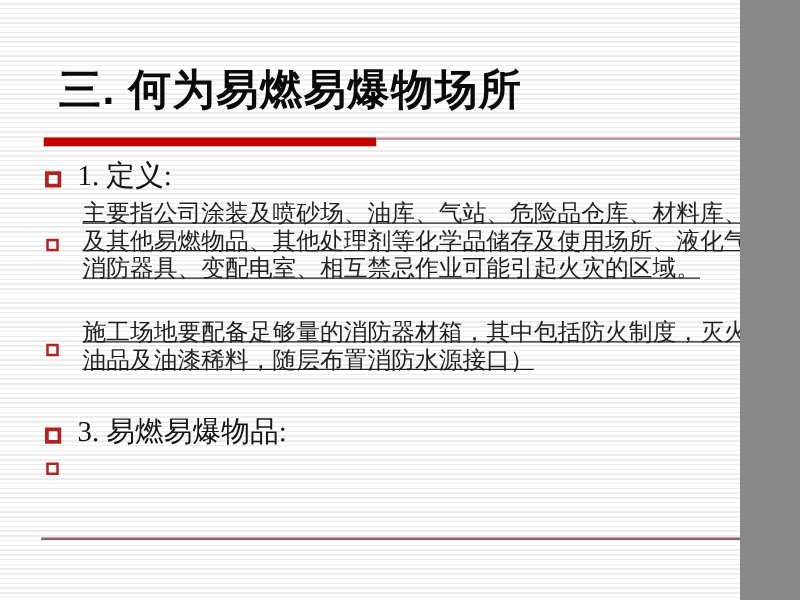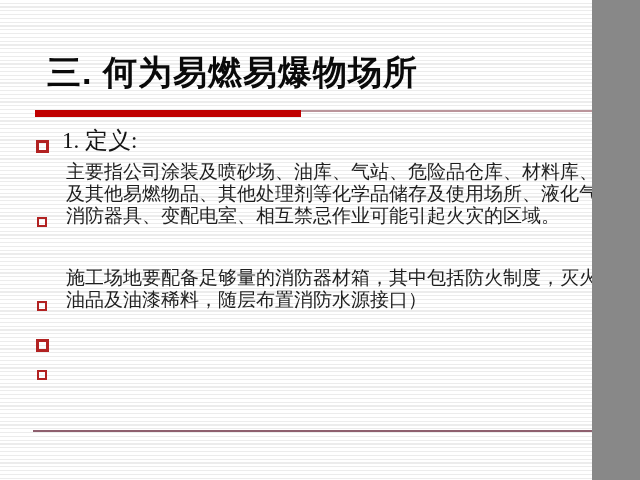--- a/index.html
+++ b/index.html
@@ -36,21 +36,21 @@
   .rule-thin {
     position: absolute;
     left: 301px; top: 110px;
     width: 299px; height: 2px;
     background: #bb959b;
   }
   .h-row, .b-row {
     position: absolute;
     left: 36px;
     display: flex;
-    align-items: flex-end;
+    align-items: center;
     white-space: nowrap;
   }
   .bullet-lg {
     flex: 0 0 auto;
     width: 13px; height: 13px;
     box-sizing: border-box;
     border: 3px solid #b22222;
     margin: 5px 13px 0 0;
     background: transparent;
   }
@@ -60,21 +60,21 @@
     box-sizing: border-box;
     border: 2px solid #b22222;
     margin: 4px 19px 0 1px;
     background: transparent;
   }
   .h-text {
     font-size: 23px;
     line-height: 24px;
     color: #141414;
   }
-  .b-text { display: block; }
+  .b-text { display: block; text-decoration: underline; }
   .b-line {
     font-size: 19px;
     line-height: 22px;
     color: #1f1f1f;
   }
   .bottom-rule {
     position: absolute;
     left: 33px; top: 430px;
     width: 564px; height: 2px;
     background: #8e5f6e;
@@ -96,30 +96,31 @@
   </div>
   <div class="b-row" style="top:161px">
     <span class="bullet-sm"></span>
     <div class="b-text">
       <div class="b-line">主要指公司涂装及喷砂场、油库、气站、危险品仓库、材料库、</div>
       <div class="b-line">及其他易燃物品、其他处理剂等化学品储存及使用场所、液化气</div>
       <div class="b-line">消防器具、变配电室、相互禁忌作业可能引起火灾的区域。</div>
     </div>
   </div>
 
-  <div class="b-row" style="top:267px">
+  <div class="b-row" style="top:256px">
     <span class="bullet-sm"></span>
     <div class="b-text">
       <div class="b-line">施工场地要配备足够量的消防器材箱，其中包括防火制度，灭火</div>
       <div class="b-line">油品及油漆稀料，随层布置消防水源接口）</div>
     </div>
   </div>
 
   <div class="h-row" style="top:334px">
     <span class="bullet-lg"></span>
+    <span class="h-text">3. 易燃易爆物品:</span>
   </div>
   <div class="b-row" style="top:366px">
     <span class="bullet-sm"></span>
     <div class="b-text">
     </div>
   </div>
 
   <div class="bottom-rule"></div>
 
 </div>

